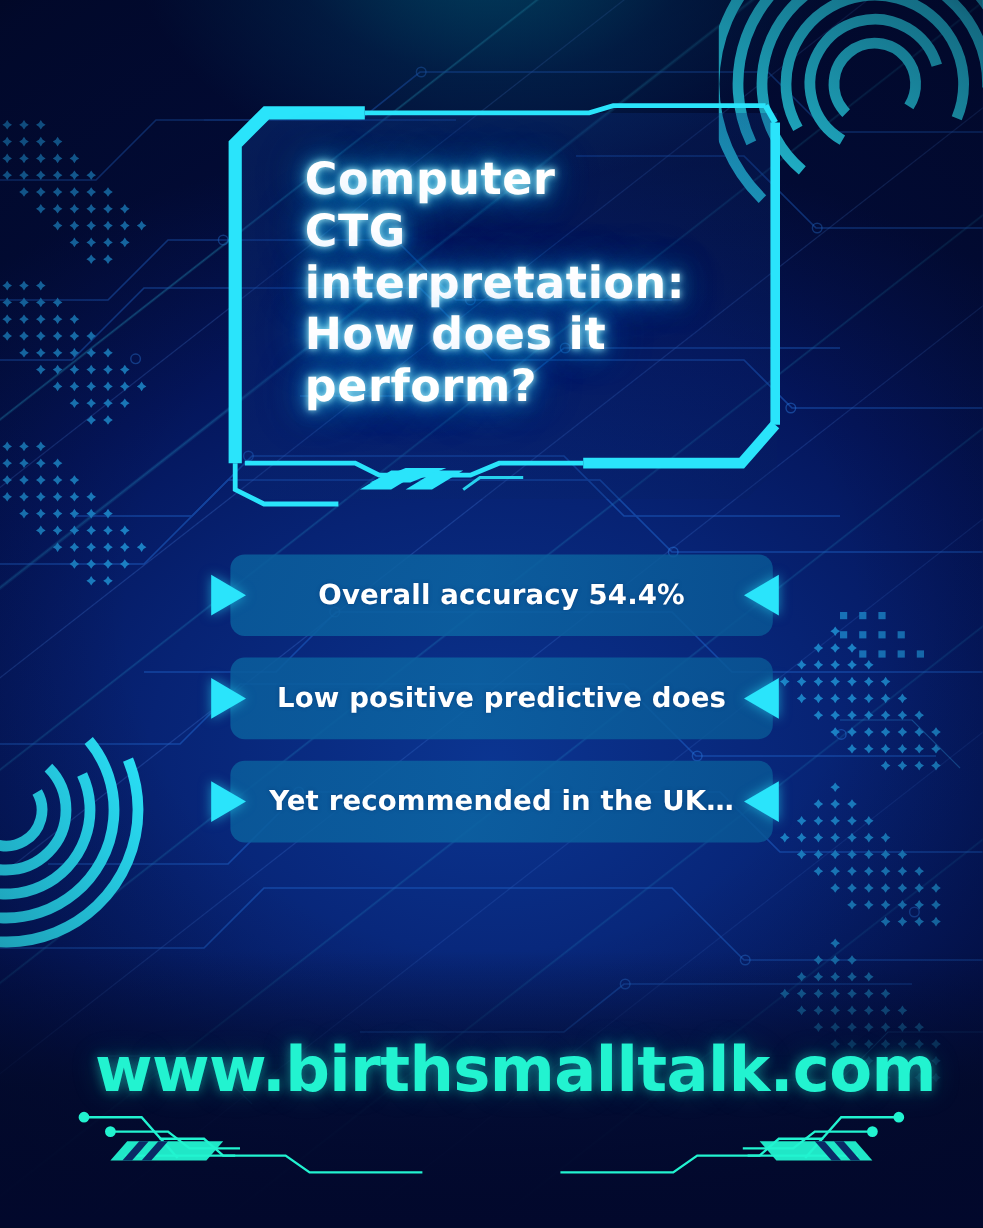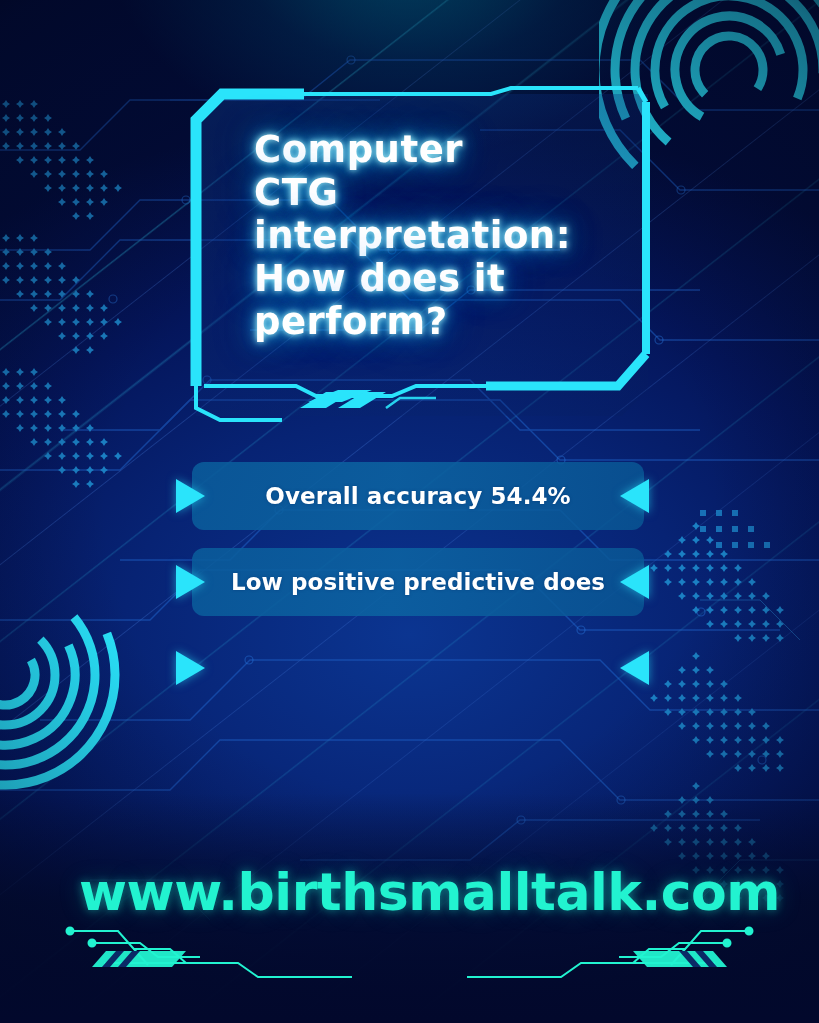--- a/index.html
+++ b/index.html
@@ -449,20 +449,23 @@
     <div class="bullet-row">
       <div class="bullet-box">
         <span class="bullet-label">Low positive predictive does</span>
       </div>
       <div class="tri tri-left"></div>
       <div class="tri tri-right"></div>
     </div>
 
 
     <div class="bullet-row">
+      <div class="bullet-box">
+        <span class="bullet-label">Yet recommended in the UK…</span>
+      </div>
       <div class="tri tri-left"></div>
       <div class="tri tri-right"></div>
     </div>
 
   </div>
 
   <div class="bg-bottomfade"></div>
 
   <div class="url">www.birthsmalltalk.com</div>
 

